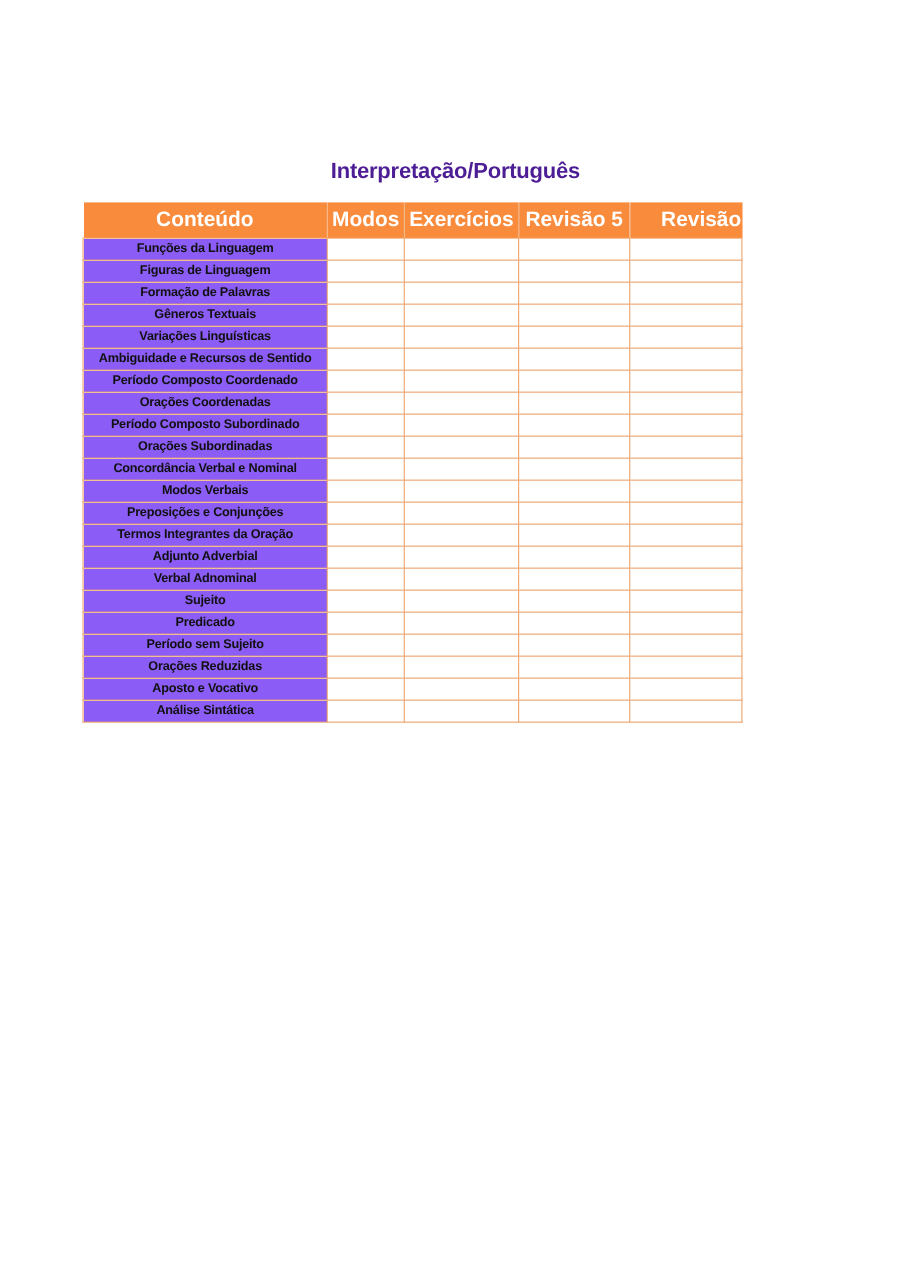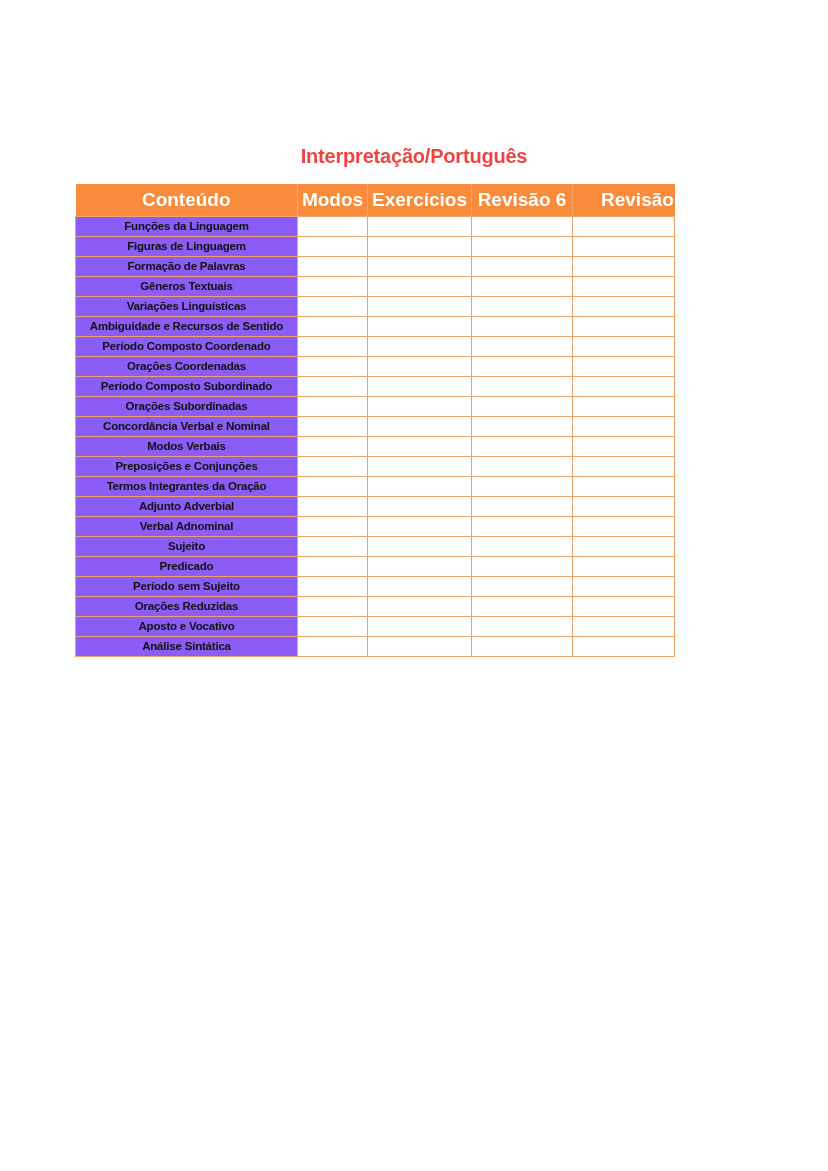--- a/index.html
+++ b/index.html
@@ -15,21 +15,21 @@
       font-family: "Liberation Sans", "DejaVu Sans", sans-serif;
     }
     .title {
       position: absolute;
       left: 0;
       width: 828px;
       top: 145px;
       text-align: center;
       font-size: 20px;
       font-weight: bold;
-      color: #ef4444;
+      color: #4c1d95;
       letter-spacing: -0.2px;
     }
     .title-inner {
       position: relative;
       left: 0px;
       display: inline-block;
       padding-left: 0px;
     }
     table.grid {
       position: absolute;
@@ -93,21 +93,21 @@
       <col class="c1">
       <col class="c2">
       <col class="c3">
       <col class="c4">
   </colgroup>
   <thead>
     <tr>
       <th>Conteúdo</th>
       <th>Modos</th>
       <th>Exercícios</th>
-      <th>Revisão 6</th>
+      <th>Revisão 5</th>
       <th>Revisão 2</th>
     </tr>
   </thead>
   <tbody id="table-body">
       <tr>
         <td class="topic">Funções da Linguagem</td>
         <td class="cell"></td>
         <td class="cell"></td>
         <td class="cell"></td>
         <td class="cell"></td>

